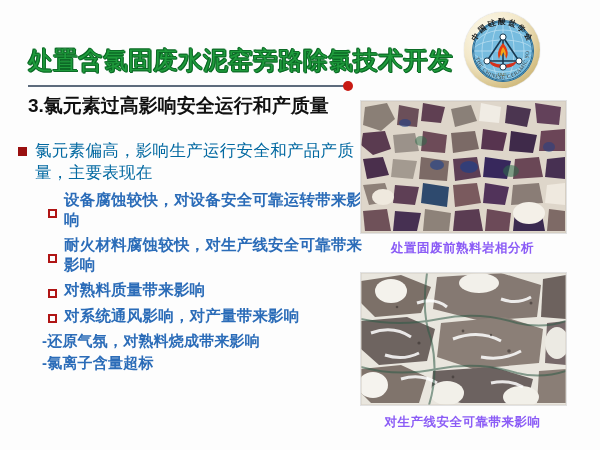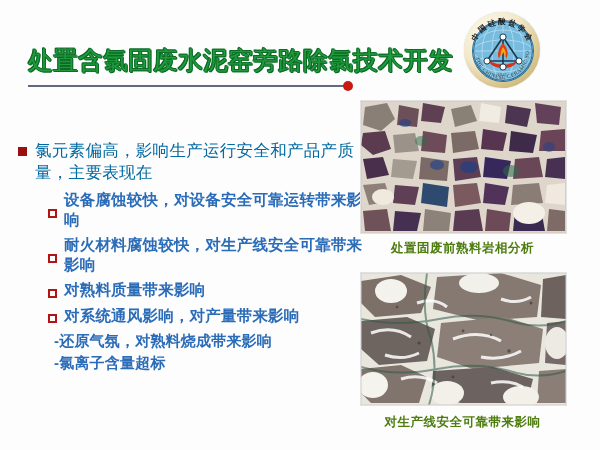--- a/index.html
+++ b/index.html
@@ -136,21 +136,21 @@
     box-sizing: border-box;
   }
   .lvl2-text {
     font-size: 15.5px;
     font-weight: bold;
     color: #2b6cb8;
     line-height: 1.3;
     letter-spacing: .2px;
   }
   .lvl3 {
-    margin: 2px 0 3px 36px;
+    margin: 2px 0 3px 24px;
     font-size: 15px;
     font-weight: bold;
     color: #2b6cb8;
     line-height: 1.3;
     letter-spacing: .2px;
   }
 
   
   .photo {
     position: absolute;
@@ -162,21 +162,21 @@
   #photo-after  { left: 360px; top: 272px; width: 205px; height: 132px; }
   .photo svg { display: block; }
 
   .caption {
     position: absolute;
     width: 205px;
     left: 360px;
     text-align: center;
     font-size: 12.5px;
     font-weight: bold;
-    color: #4d7c0f;
+    color: #8b5cf6;
     letter-spacing: .5px;
     font-family: "Liberation Serif", "DejaVu Serif", serif;
   }
   #caption-before { top: 240px; }
   #caption-after  { top: 414px; }
 </style>
 </head>
 <body>
 
 <div class="slide">
@@ -232,20 +232,21 @@
       <text font-size="5.4" fill="#3a3a3a" font-family="'Liberation Serif',serif" letter-spacing="0.5">
         <textPath href="#arcBot" startOffset="7%">THE CHINESE CERAMIC SOCIETY</textPath>
       </text>
       <text x="38" y="64" text-anchor="middle" font-size="4.6" fill="#6a5a2a" font-family="'Liberation Serif',serif">1945</text>
     </svg>
   </div>
 
   <div class="title">处置含氯固废水泥窑旁路除氯技术开发</div>
   <div class="divider"></div>
   <div class="divider-dot"></div>
+  <div class="subtitle">3.氯元素过高影响安全运行和产质量</div>
 
   <div class="body-area">
 
     <div class="lvl1">
       <span class="marker-filled"></span>
       <span class="lvl1-text">氯元素偏高，影响生产运行安全和产品产质量，主要表现在</span>
     </div>
 
     <div class="lvl2">
       <span class="marker-hollow"></span>

